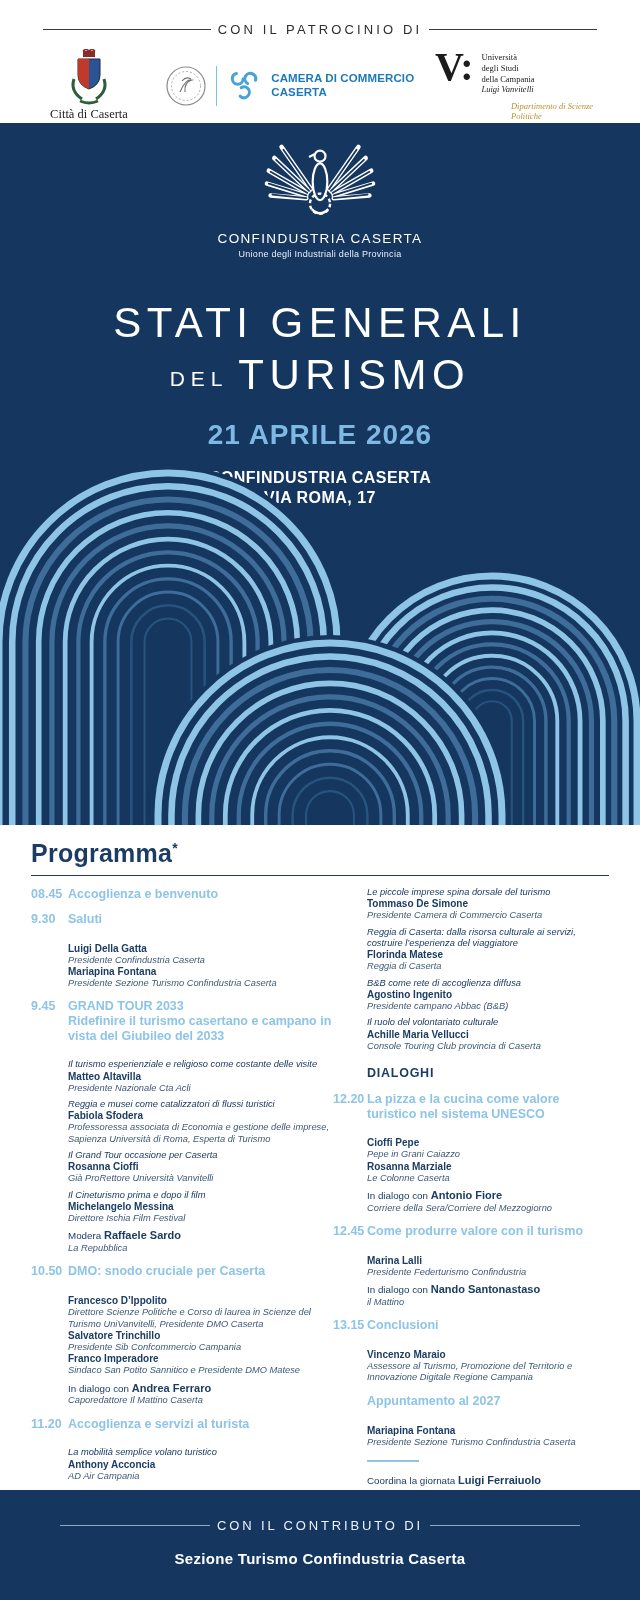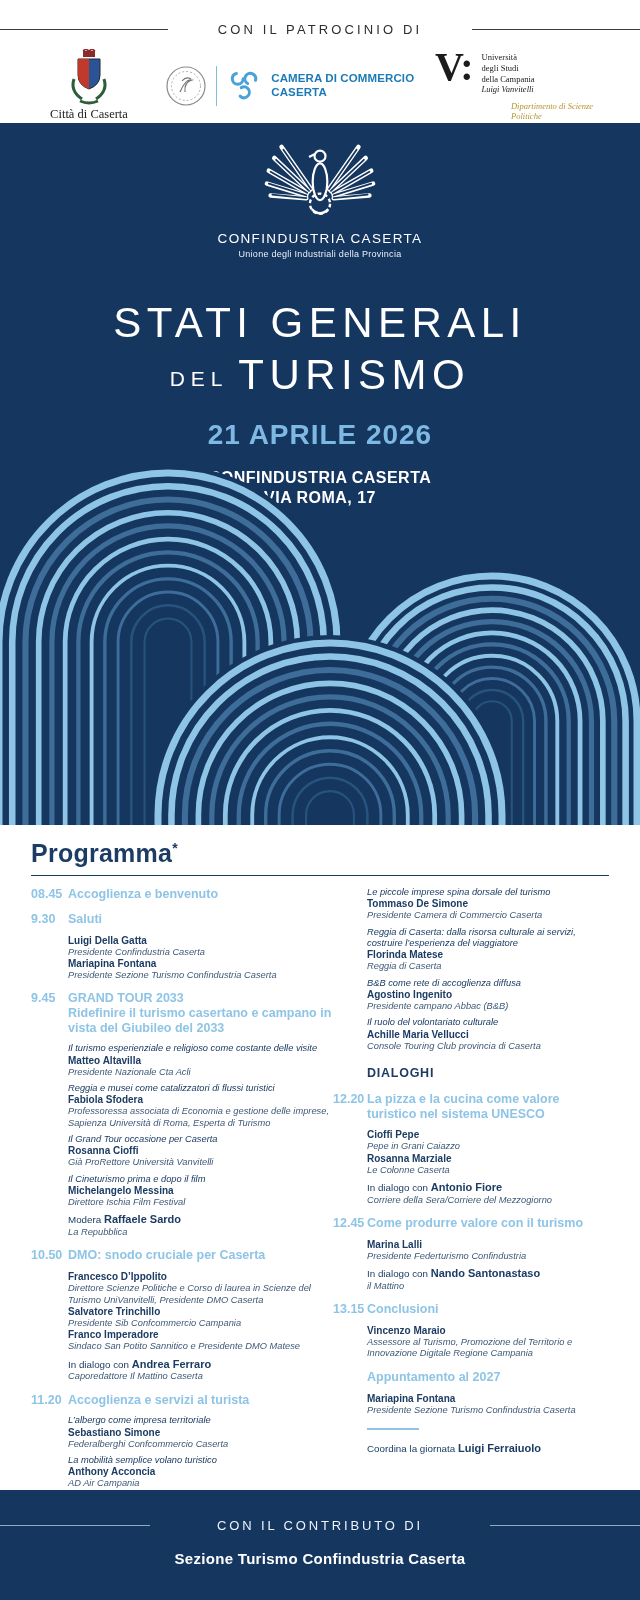--- a/index.html
+++ b/index.html
@@ -6,21 +6,21 @@
     --navy:#15365f; --light:#8ec4e6; --dateblue:#79b9e2; --steel:#3e6d99;
     --faint:#27547e; --ink:#1c3c64; --role:#3f5a77; --camcom:#1d7ab8; --gold:#b5952f;
   }
   *{margin:0;padding:0;box-sizing:border-box;}
   html,body{background:#888;}
   body{font-family:"Liberation Sans",sans-serif;}
   .poster{width:640px;height:1600px;background:#fff;position:relative;margin:0 auto;overflow:hidden;}
 
   
   .patrocinio{height:123px;background:#fff;padding-top:22px;}
-  .rule-title{display:flex;align-items:center;justify-content:space-between;gap:7px;}
+  .rule-title{display:flex;align-items:center;justify-content:center;gap:7px;}
   .rule-title .rline{height:1px;background:#3c3c3c;width:168px;}
   .patrocinio-label{font-size:13px;letter-spacing:.24em;color:#2e2e2e;white-space:nowrap;}
   .logos-row{display:flex;align-items:center;justify-content:space-between;padding:12px 30px 0 34px;}
   .logo-caserta{display:flex;flex-direction:column;align-items:center;width:110px;}
   .logo-caserta .caption{font-family:"Liberation Serif",serif;font-size:12.5px;color:#222;margin-top:2px;}
   .logo-camcom{display:flex;align-items:center;gap:9px;}
   .camcom-divider{width:1.5px;height:40px;background:#7fc0e0;}
   .camcom-text{color:var(--camcom);font-weight:bold;font-size:11.5px;line-height:1.15;letter-spacing:.01em;}
   .logo-vanvitelli{display:flex;flex-direction:column;width:175px;}
   .vanvitelli-top{display:flex;align-items:flex-start;gap:8px;}
@@ -51,21 +51,21 @@
   .col-left{width:306px;flex:none;}
   .col-right{width:272px;flex:none;margin-left:-4px;}
   .session{display:grid;margin-bottom:10px;}
   .col-left .session{grid-template-columns:37px 1fr;}
   .col-right .session{grid-template-columns:34px 1fr;}
   .session-time{color:var(--light);font-weight:bold;font-size:12.5px;line-height:1.18;}
   .session-body{min-width:0;}
   .session-title{color:var(--light);font-weight:bold;font-size:12.5px;line-height:1.18;}
   .session-subtitle{color:var(--light);font-weight:bold;font-size:12.5px;line-height:1.18;}
   .block{margin-top:5px;}
-  .session-title + .block, .session-subtitle + .block{margin-top:8px;}
+  .session-title + .block, .session-subtitle + .block{margin-top:16px;}
   .block:first-child{margin-top:0;}
   .topic{color:var(--ink);font-style:italic;font-size:9.3px;line-height:1.22;}
   .speaker{color:var(--ink);font-weight:bold;font-size:10px;line-height:1.2;}
   .role{color:var(--role);font-style:italic;font-size:9.3px;line-height:1.22;}
   .dialog{color:var(--ink);font-size:9.8px;line-height:1.25;}
   .dialog b{font-size:11px;}
   .dialoghi-label{color:var(--ink);font-weight:bold;font-size:12.5px;letter-spacing:.06em;margin:14px 0 12px 34px;}
   .col-divider{width:52px;height:2.5px;background:var(--light);margin:12px 0 12px 34px;}
 
   
@@ -293,25 +293,20 @@
                 <div class="dialog">In dialogo con <b>Andrea Ferraro</b></div>
                 <div class="role">Caporedattore Il Mattino Caserta</div>
               </div>
             </div>
           </div>
           <div class="session">
             <div class="session-time">11.20</div>
             <div class="session-body">
               <div class="session-title">Accoglienza e servizi al turista</div>
               <div class="block">
-                <div class="topic">L’albergo come impresa territoriale</div>
-                <div class="speaker">Sebastiano Simone</div>
-                <div class="role">Federalberghi Confcommercio Caserta</div>
-              </div>
-              <div class="block">
                 <div class="topic">La mobilità semplice volano turistico</div>
                 <div class="speaker">Anthony Acconcia</div>
                 <div class="role">AD Air Campania</div>
               </div>
             </div>
           </div>
         </div>
       <div class="col col-right" id="col-right">
           <div class="session">
             <div class="session-time"></div>

